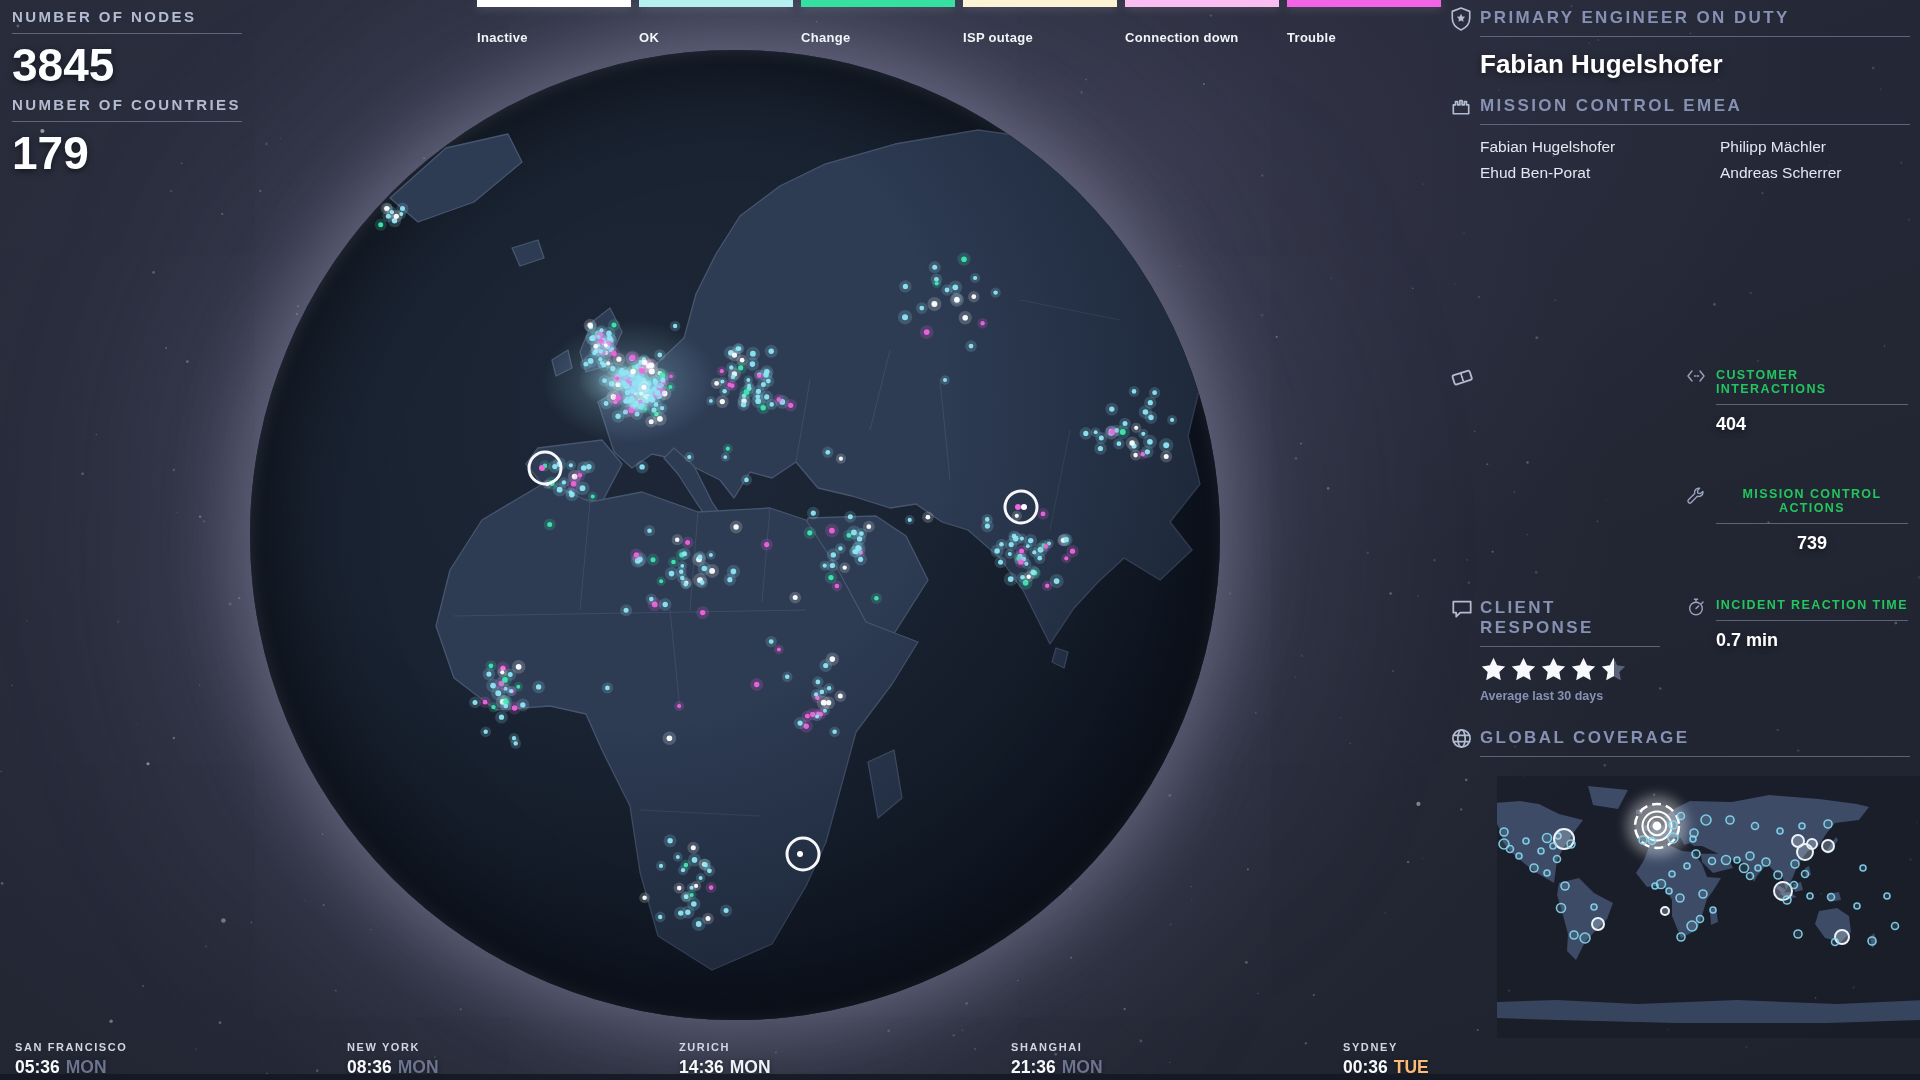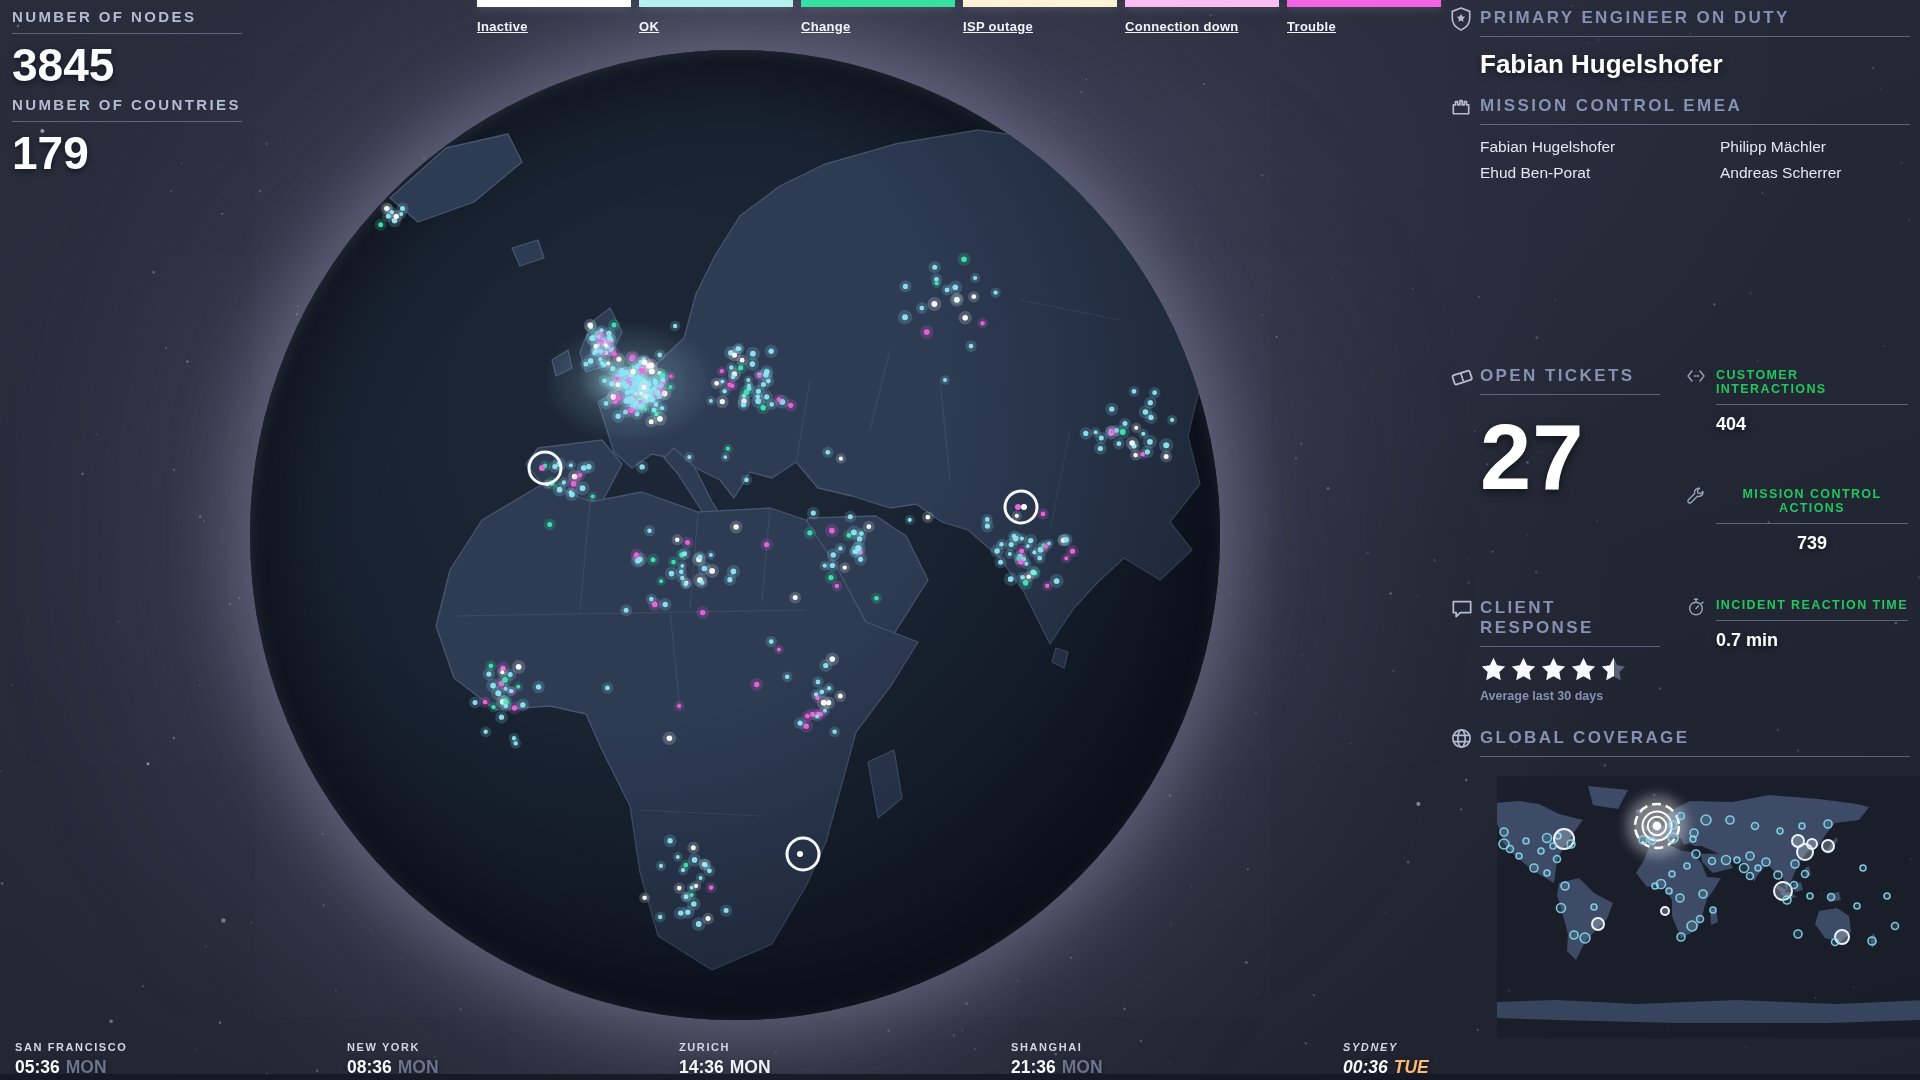--- a/index.html
+++ b/index.html
@@ -23,21 +23,21 @@
   
   .stat{position:absolute;left:12px;width:240px;}
   .stat-label{font-size:15px;font-weight:bold;letter-spacing:2.4px;color:#b4bcd1;}
   .stat-rule{width:230px;border-top:1px solid rgba(150,160,190,0.5);margin-top:8px;}
   .stat-value{font-size:46px;font-weight:600;color:#fdfeff;margin-top:4px;
     text-shadow:0 2px 6px rgba(0,0,0,0.55);}
   
   #legend{position:absolute;left:477px;top:0;display:flex;gap:8px;}
   .legend-item{width:154px;}
   .legend-bar{height:7px;box-shadow:0 2px 10px rgba(255,255,255,0.15);}
-  .legend-label{margin-top:12px;font-size:13px;font-weight:bold;color:#f2f4f9;letter-spacing:.3px;text-decoration:underline;}
+  .legend-label{margin-top:23px;font-size:13px;font-weight:bold;color:#f2f4f9;letter-spacing:.3px;}
   
   .sec{position:absolute;}
   .sec .sec-icon{position:absolute;left:0;top:-1px;}
   .sec .sec-content{margin-left:30px;}
   .h-lg{font-size:17px;font-weight:600;letter-spacing:2.4px;color:#8691b3;}
   .h-sm{font-size:12.5px;font-weight:bold;letter-spacing:1.4px;color:#22c55e;}
   .rule{border-top:1px solid rgba(140,150,180,0.55);margin-top:8px;}
   .big-name{font-size:26px;font-weight:bold;color:#ffffff;margin-top:12px;
     text-shadow:0 2px 6px rgba(0,0,0,0.5);}
   .members{margin-top:13px;display:grid;grid-auto-flow:column;
@@ -1446,25 +1446,20 @@
 
 <div class="sec" style="left:1450px;top:366px;width:210px;">
   <span class="sec-icon">
     <svg width="24" height="24" viewBox="0 0 20 20">
         <g transform="rotate(-18 10 10)">
           <rect class="icon-stroke" x="2.5" y="6.5" width="15" height="8" rx="1.5"></rect>
           <path class="icon-stroke" d="M10 7 v1.4 M10 9.4 v1.4 M10 11.8 v1.4" stroke-dasharray="1.2 1.2"></path>
         </g>
       </svg>
   </span>
-  <div class="sec-content">
-    <div class="h-lg">OPEN TICKETS</div>
-    <div class="rule"></div>
-    <div class="huge-num">27</div>
-  </div>
 </div>
 
 <div class="sec" style="left:1686px;top:368px;width:222px;">
   <span class="sec-icon">
     <svg width="20" height="18" viewBox="0 0 20 16">
         <path class="icon-stroke-sm" d="M6 3 L2 8 6 13 M14 3 L18 8 14 13"></path>
         <circle cx="9" cy="8" r="0.9" fill="#9aa4bf"></circle>
         <path class="icon-stroke-sm" d="M11 8 h1.6"></path>
       </svg>
   </span>
@@ -1673,18 +1668,18 @@
       <div class="tz-time"><span>08:36</span><span class="tz-day day-low">MON</span></div>
     </div>
     <div class="tz" style="left: 679px;">
       <div class="tz-city">ZURICH</div>
       <div class="tz-time"><span>14:36</span><span class="tz-day day-high">MON</span></div>
     </div>
     <div class="tz" style="left: 1011px;">
       <div class="tz-city">SHANGHAI</div>
       <div class="tz-time"><span>21:36</span><span class="tz-day day-low">MON</span></div>
     </div>
-    <div class="tz" style="left: 1343px; font-style: italic;">
+    <div class="tz" style="left: 1343px;">
       <div class="tz-city">SYDNEY</div>
       <div class="tz-time"><span>00:36</span><span class="tz-day day-med">TUE</span></div>
     </div>
   </div>
 <div id="bottom-strip"></div>
 
 </body></html>

